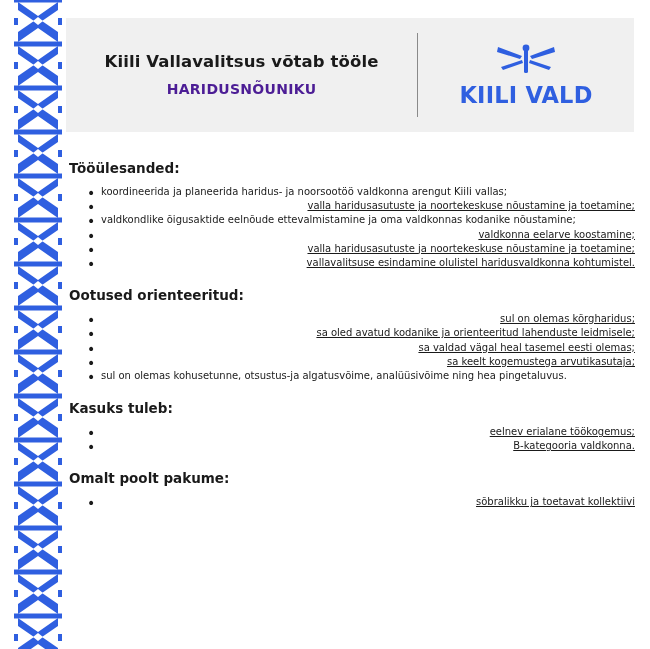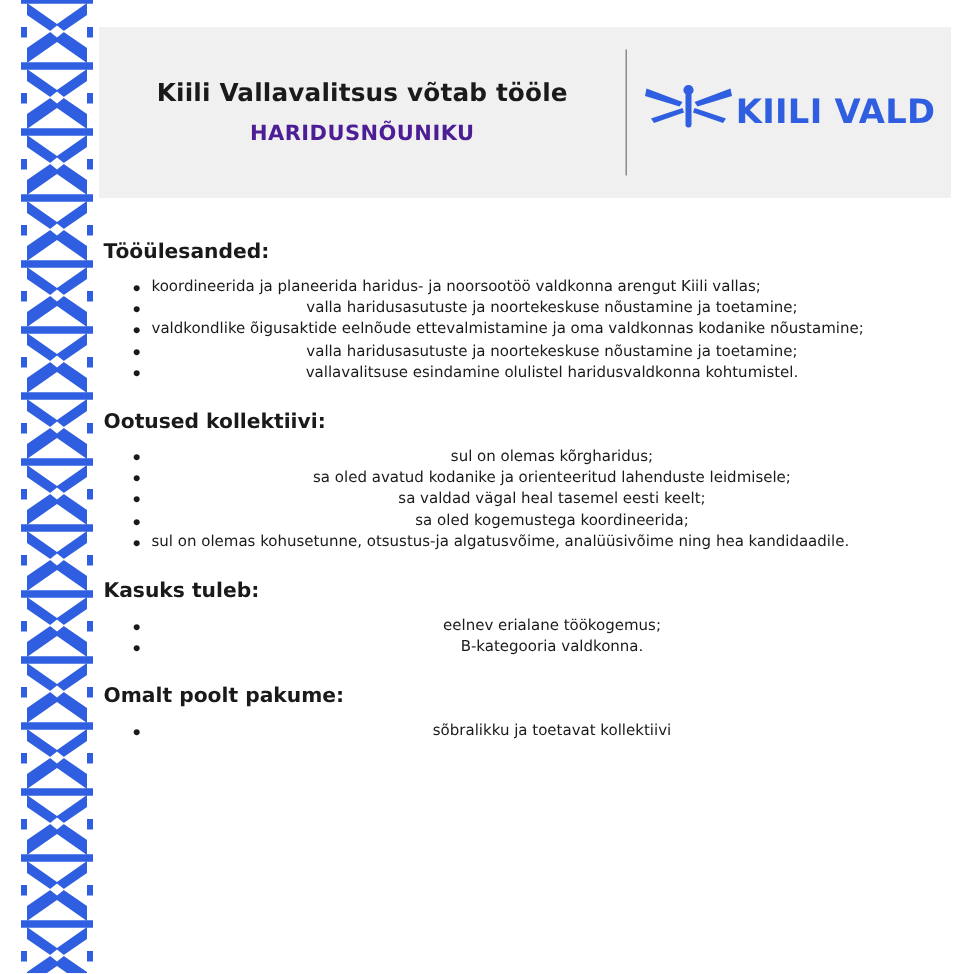--- a/index.html
+++ b/index.html
@@ -69,21 +69,21 @@
   }
   .header-divider {
     width: 1px;
     height: 84px;
     background: #8a8a8a;
     flex: 0 0 auto;
   }
   .header-right {
     flex: 0 0 200px;
     display: flex;
-    flex-direction: row;
+    flex-direction: column;
     align-items: center;
     justify-content: center;
     padding: 0 8px;
   }
   .logo-mark {
     margin-bottom: 2px;
   }
   .logo-text {
     font-size: 22.5px;
     font-weight: bold;
@@ -125,21 +125,22 @@
   }
   ul.bullets li::before {
     content: "\2022";
     position: absolute;
     left: 0;
     top: -1px;
     font-size: 14px;
     color: #1a1a1a;
   }
   ul.bullets li.nojustify {
-    text-align: center;
+    text-align: right;
+    text-decoration: underline;
   }
 </style>
 </head>
 <body>
 
 <div class="page">
 
   <div class="ornament-band">
     <svg width="48" height="649" viewBox="0 0 48 649" xmlns="http://www.w3.org/2000/svg" aria-hidden="true">
       <defs>
@@ -191,33 +192,34 @@
   </div>
 
   <div class="content">
 
     <div class="section">
       <div class="section-heading">Tööülesanded:</div>
       <ul class="bullets">
         <li>koordineerida ja planeerida haridus- ja noorsootöö valdkonna arengut Kiili vallas;</li>
         <li class="nojustify">valla haridusasutuste ja noortekeskuse nõustamine ja toetamine;</li>
         <li>valdkondlike õigusaktide eelnõude ettevalmistamine ja oma valdkonnas kodanike nõustamine;</li>
+        <li class="nojustify">valdkonna eelarve koostamine;</li>
         <li class="nojustify">valla haridusasutuste ja noortekeskuse nõustamine ja toetamine;</li>
         <li class="nojustify">vallavalitsuse esindamine olulistel haridusvaldkonna kohtumistel.</li>
       </ul>
     </div>
 
     <div class="section">
-      <div class="section-heading">Ootused kollektiivi:</div>
+      <div class="section-heading">Ootused orienteeritud:</div>
       <ul class="bullets">
         <li class="nojustify">sul on olemas kõrgharidus;</li>
         <li class="nojustify">sa oled avatud kodanike ja orienteeritud lahenduste leidmisele;</li>
-        <li class="nojustify">sa valdad vägal heal tasemel eesti keelt;</li>
-        <li class="nojustify">sa oled kogemustega koordineerida;</li>
-        <li>sul on olemas kohusetunne, otsustus-ja algatusvõime, analüüsivõime ning hea kandidaadile.</li>
+        <li class="nojustify">sa valdad vägal heal tasemel eesti olemas;</li>
+        <li class="nojustify">sa keelt kogemustega arvutikasutaja;</li>
+        <li>sul on olemas kohusetunne, otsustus-ja algatusvõime, analüüsivõime ning hea pingetaluvus.</li>
       </ul>
     </div>
 
     <div class="section">
       <div class="section-heading">Kasuks tuleb:</div>
       <ul class="bullets">
         <li class="nojustify">eelnev erialane töökogemus;</li>
         <li class="nojustify">B-kategooria valdkonna.</li>
       </ul>
     </div>

